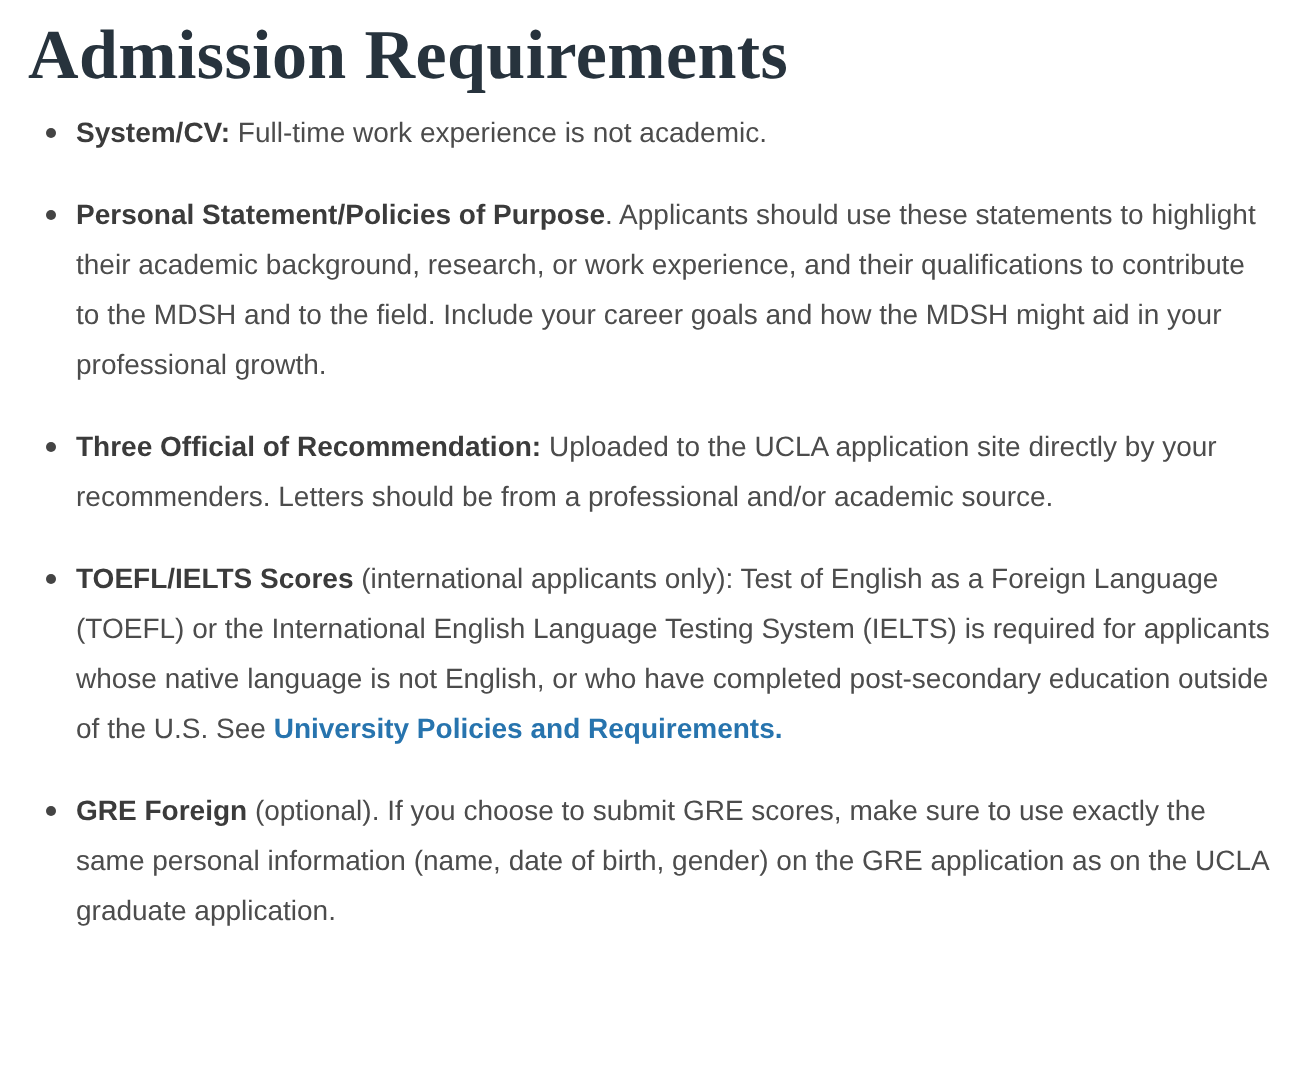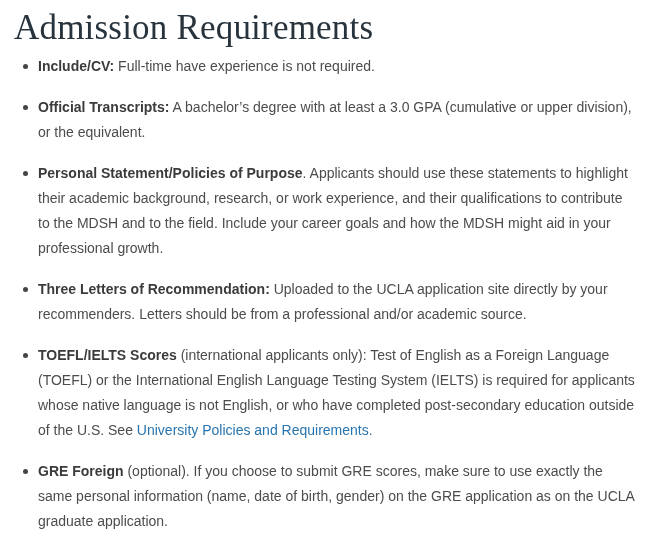--- a/index.html
+++ b/index.html
@@ -21,21 +21,21 @@
     position:relative;
     width:646px;
     height:537px;
     overflow:hidden;
     background:var(--c-bg);
     padding:8px 10px 0 14px;
   }
   .page-title{
     margin:0 0 6px 0;
     font-family:"Liberation Serif", serif;
-    font-weight:400;
+    font-weight:700;
     font-size:35px;
     line-height:40px;
     letter-spacing:0.2px;
     color:var(--c-title);
   }
   .req-list{
     list-style:none;
     margin:0;
     padding:0;
   }
@@ -56,31 +56,30 @@
     height:5px;
     border-radius:50%;
     background:var(--c-bullet);
   }
   .seg-bold{
     font-weight:700;
     color:var(--c-bold);
   }
   .seg-link{
     color:var(--c-link);
-    font-weight:400;
+    font-weight:700;
     text-decoration:none;
     cursor:pointer;
   }
 </style>
 </head>
 <body>
 
 <div class="page">
   <h1 class="page-title">Admission Requirements</h1>
   <ul class="req-list" id="req-list">
-      <li><span class="seg-bold">Include/CV:</span><span class="seg-normal"> Full-time have experience is not required.</span></li>
-      <li><span class="seg-bold">Official Transcripts:</span><span class="seg-normal"> A bachelor’s degree with at least a 3.0 GPA (cumulative or upper division), or the equivalent.</span></li>
+      <li><span class="seg-bold">System/CV:</span><span class="seg-normal"> Full-time work experience is not academic.</span></li>
       <li><span class="seg-bold">Personal Statement/Policies of Purpose</span><span class="seg-normal">. Applicants should use these statements to highlight their academic background, research, or work experience, and their qualifications to contribute to the MDSH and to the field. Include your career goals and how the MDSH might aid in your professional growth.</span></li>
-      <li><span class="seg-bold">Three Letters of Recommendation:</span><span class="seg-normal"> Uploaded to the UCLA application site directly by your recommenders. Letters should be from a professional and/or academic source.</span></li>
+      <li><span class="seg-bold">Three Official of Recommendation:</span><span class="seg-normal"> Uploaded to the UCLA application site directly by your recommenders. Letters should be from a professional and/or academic source.</span></li>
       <li><span class="seg-bold">TOEFL/IELTS Scores</span><span class="seg-normal"> (international applicants only): Test of English as a Foreign Language (TOEFL) or the International English Language Testing System (IELTS) is required for applicants whose native language is not English, or who have completed post-secondary education outside of the U.S. See </span><a href="#" class="seg-link">University Policies and Requirements.</a></li>
       <li><span class="seg-bold">GRE Foreign</span><span class="seg-normal"> (optional). If you choose to submit GRE scores, make sure to use exactly the same personal information (name, date of birth, gender) on the GRE application as on the UCLA graduate application.</span></li>
     </ul>
 </div>
 
 </body></html>

